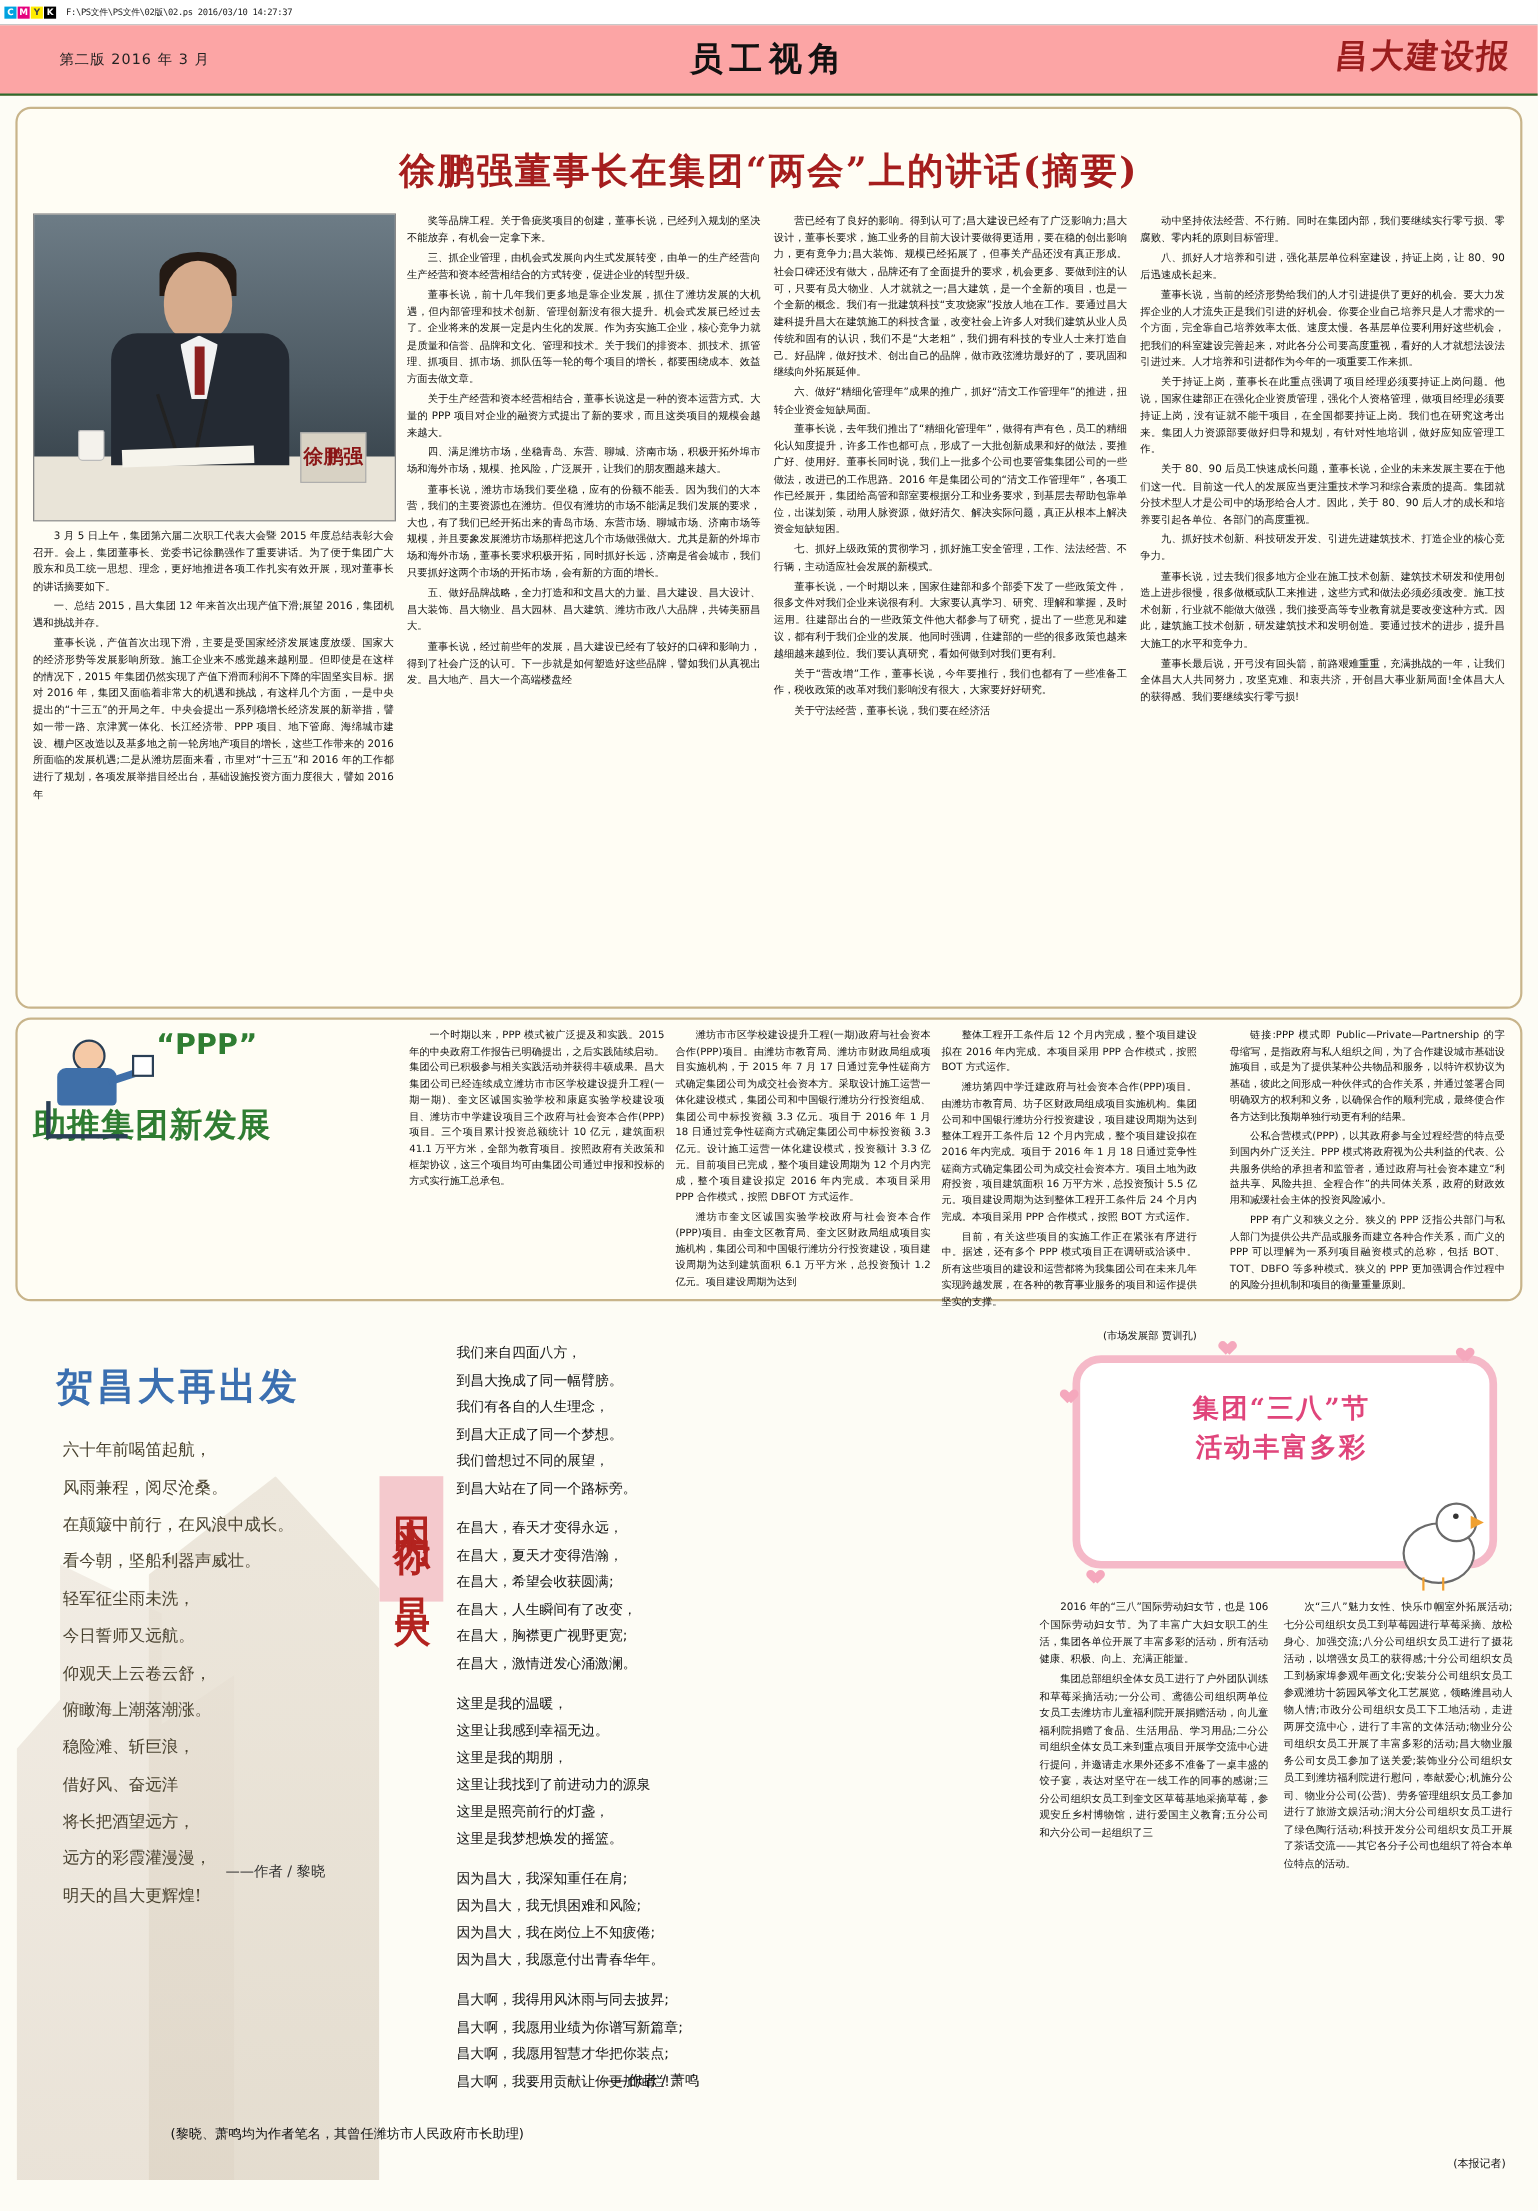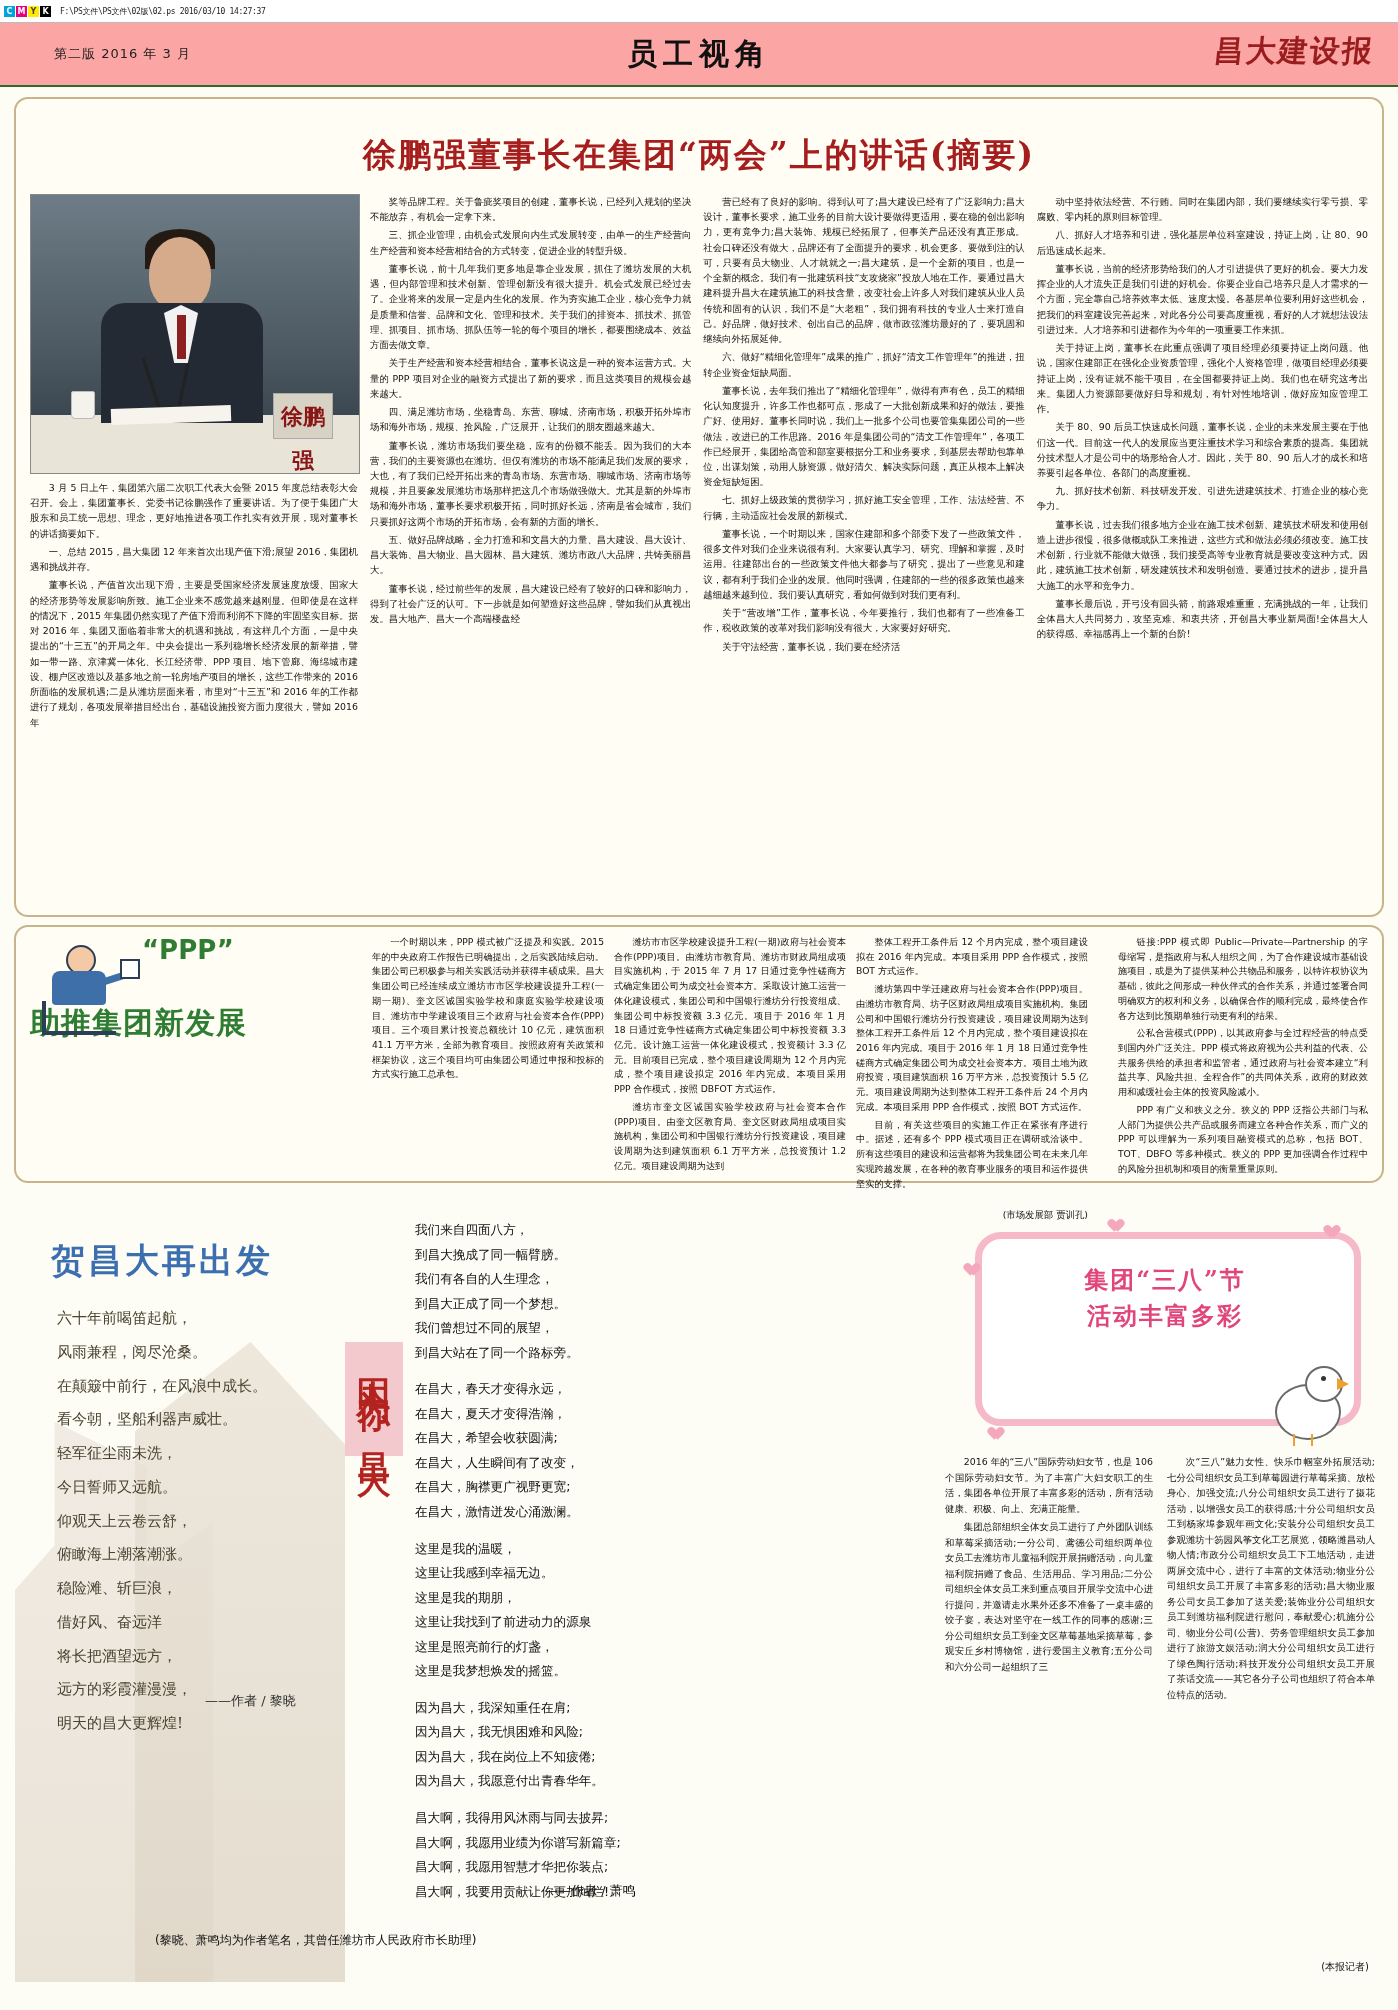--- a/index.html
+++ b/index.html
@@ -86,21 +86,21 @@
   .photo .desk{position:absolute;left:0;bottom:0;width:100%;height:58px;background:#e9e4d8;}
   .photo .mic{position:absolute;left:120px;bottom:56px;width:3px;height:60px;background:#222;transform:rotate(-18deg);}
   .photo .mic2{position:absolute;left:150px;bottom:56px;width:3px;height:54px;background:#222;transform:rotate(12deg);}
   .photo .man-head{position:absolute;left:118px;top:42px;width:62px;height:74px;border-radius:50% 50% 45% 45%;background:#d6ab8c;}
   .photo .man-hair{position:absolute;left:114px;top:34px;width:70px;height:40px;border-radius:50% 50% 0 0;background:#241a14;}
   .photo .man-body{position:absolute;left:70px;top:108px;width:162px;height:120px;background:#242a33;border-radius:24px 24px 0 0;}
   .photo .man-shirt{position:absolute;left:133px;top:110px;width:34px;height:58px;background:#f2f2f2;clip-path:polygon(50% 0,100% 14%,70% 100%,30% 100%,0 14%);}
   .photo .tie{position:absolute;left:146px;top:120px;width:9px;height:44px;background:#8c2020;}
   .photo .nameplate{
     position:absolute;right:26px;bottom:34px;width:58px;height:44px;background:#d8d2c4;
-    border:1px solid #aaa;color:#8a1515;font-size:22px;font-weight:bold;
+    border:1px solid #aaa;color:#8a1515;font-size:18px;font-weight:bold;
     text-align:center;line-height:44px;font-family:"DejaVu Serif","Liberation Serif",serif;
   }
   .photo .cup{position:absolute;left:40px;bottom:54px;width:22px;height:26px;background:#f4f2ec;border:1px solid #bbb;border-radius:2px 2px 4px 4px;}
   .photo .papers{position:absolute;left:80px;bottom:50px;width:120px;height:16px;background:#f6f4ec;transform:rotate(-2deg);}
 
   
   .ppp-frame{
     margin:8px 14px 0 14px;
     border:2px solid #c8b48a;border-radius:14px;background:#fffdf4;
     padding:8px 14px;height:258px;box-sizing:border-box;display:flex;gap:12px;
@@ -270,21 +270,21 @@
     </div>
 
     <div class="col c4">
       <p>动中坚持依法经营、不行贿。同时在集团内部，我们要继续实行零亏损、零腐败、零内耗的原则目标管理。</p>
       <p>八、抓好人才培养和引进，强化基层单位科室建设，持证上岗，让 80、90 后迅速成长起来。</p>
       <p>董事长说，当前的经济形势给我们的人才引进提供了更好的机会。要大力发挥企业的人才流失正是我们引进的好机会。你要企业自己培养只是人才需求的一个方面，完全靠自己培养效率太低、速度太慢。各基层单位要利用好这些机会，把我们的科室建设完善起来，对此各分公司要高度重视，看好的人才就想法设法引进过来。人才培养和引进都作为今年的一项重要工作来抓。</p>
       <p>关于持证上岗，董事长在此重点强调了项目经理必须要持证上岗问题。他说，国家住建部正在强化企业资质管理，强化个人资格管理，做项目经理必须要持证上岗，没有证就不能干项目，在全国都要持证上岗。我们也在研究这考出来。集团人力资源部要做好归导和规划，有针对性地培训，做好应知应管理工作。</p>
       <p>关于 80、90 后员工快速成长问题，董事长说，企业的未来发展主要在于他们这一代。目前这一代人的发展应当更注重技术学习和综合素质的提高。集团就分技术型人才是公司中的场形给合人才。因此，关于 80、90 后人才的成长和培养要引起各单位、各部门的高度重视。</p>
       <p>九、抓好技术创新、科技研发开发、引进先进建筑技术、打造企业的核心竞争力。</p>
       <p>董事长说，过去我们很多地方企业在施工技术创新、建筑技术研发和使用创造上进步很慢，很多做概或队工来推进，这些方式和做法必须必须改变。施工技术创新，行业就不能做大做强，我们接受高等专业教育就是要改变这种方式。因此，建筑施工技术创新，研发建筑技术和发明创造。要通过技术的进步，提升昌大施工的水平和竞争力。</p>
-      <p>董事长最后说，开弓没有回头箭，前路艰难重重，充满挑战的一年，让我们全体昌大人共同努力，攻坚克难、和衷共济，开创昌大事业新局面!全体昌大人的获得感、幸福感再上一个新的台阶!</p>
+      <p>董事长最后说，开弓没有回头箭，前路艰难重重，充满挑战的一年，让我们全体昌大人共同努力，攻坚克难、和衷共济，开创昌大事业新局面!全体昌大人的获得感、我们要继续实行零亏损!</p>
       <p></p>
     </div>
   </div>
 </div>
 
 <div class="ppp-frame">
   <div class="ppp-left">
     <div class="ppp-person">
       <div class="head"></div>
         <div class="body"></div>

